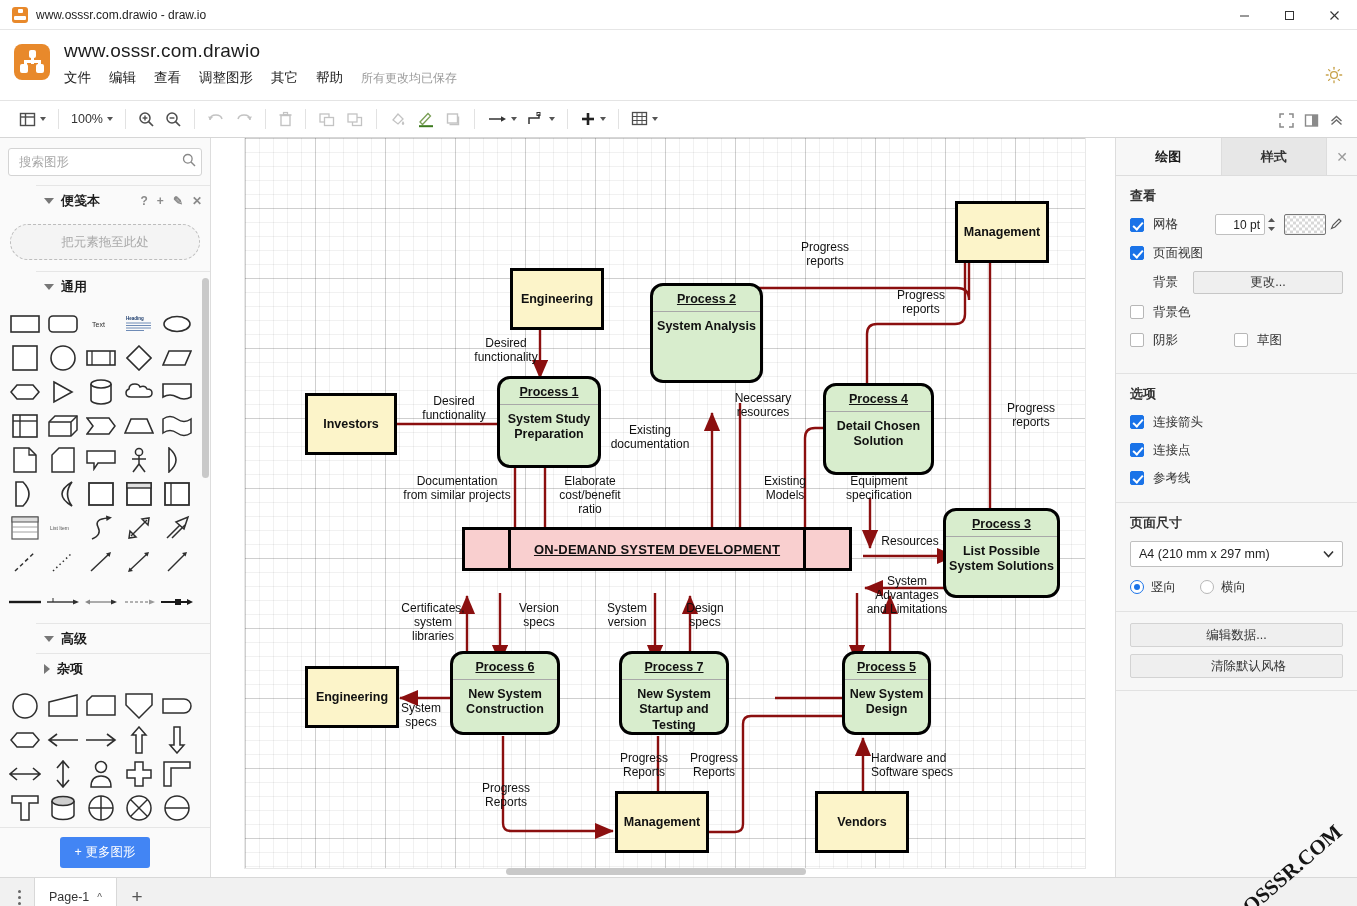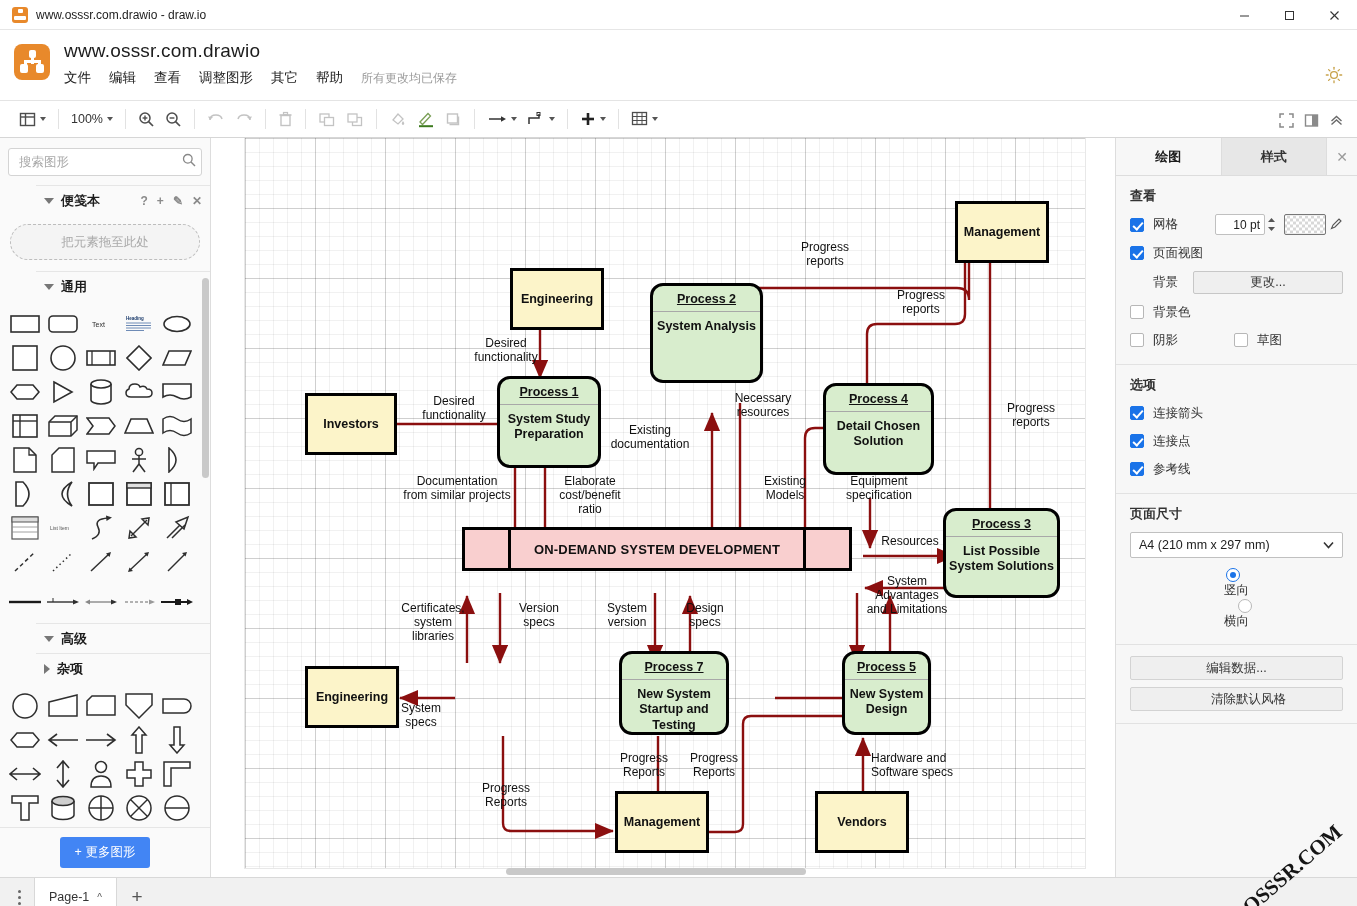--- a/index.html
+++ b/index.html
@@ -135,21 +135,21 @@
     font-size:12.5px;font-weight:bold;color:#111;border-bottom:1.5px solid #a8a8a8;
     text-decoration:underline;
   }
   .proc .pbody{
     display:flex;align-items:flex-start;justify-content:center;text-align:center;
     font-size:12.5px;font-weight:bold;color:#111;padding:7px 3px 0 3px; line-height:1.22;
   }
   #centerbar{
     position:absolute; background:#f9cfcf; border:3.5px solid #000;
     display:flex;align-items:center;justify-content:center;
-    font-size:13px;font-weight:bold;color:#111;letter-spacing:.2px;
+    font-size:13px;font-weight:bold;color:#111;letter-spacing:.2px;text-decoration:underline;
   }
   #centerbar .divl{ position:absolute;left:43px;top:0;bottom:0;width:3px;background:#000; }
   #centerbar .divr{ position:absolute;right:43px;top:0;bottom:0;width:3px;background:#000; }
 
   .elabel{
     position:absolute; font-size:12px; color:#111; text-align:center; line-height:1.18; white-space:pre-line;
   }
 
   
   #fmtpanel{ width:242px; background:#f7f7f7; border-left:1px solid #ddd; position:relative; }
@@ -973,20 +973,26 @@
       </div>
       <div class="node proc" style="left:578px;top:245px;width:111px;height:92px;">
         <div class="ptitle">Process 4</div>
         <div class="pbody">Detail Chosen
 Solution</div>
       </div>
       <div class="node proc" style="left:597px;top:513px;width:89px;height:84px;">
         <div class="ptitle">Process 5</div>
         <div class="pbody">New System
 Design</div>
+      </div>
+      <div class="node proc" style="left:205px;top:513px;width:110px;height:84px;">
+        <div class="ptitle">Process 6</div>
+        <div class="pbody">New
+System
+Construction</div>
       </div>
       <div class="node proc" style="left:374px;top:513px;width:110px;height:84px;">
         <div class="ptitle">Process 7</div>
         <div class="pbody">New System
 Startup and
 Testing</div>
       </div>
 
       <div id="centerbar" style="left:217px;top:389px;width:390px;height:44px;">
         <div class="divl"></div>
@@ -1078,21 +1084,21 @@
       </div>
       <div class="frow">
         <span class="cb" style="visibility:hidden"></span>
         <span class="lbl">背景</span>
         <span class="btnwide">更改...</span>
       </div>
       <div class="frow">
         <span class="cb"></span>
         <span class="lbl">背景色</span>
       </div>
-      <div class="frow" style="margin-bottom:2px;">
+      <div class="frow" style="margin-bottom:11px;">
         <span class="cb"></span>
         <span class="lbl">阴影</span>
         <span class="cb" style="margin-left:56px;"></span>
         <span class="lbl">草图</span>
       </div>
     </div>
 
     <div class="fsect">
       <h4>选项</h4>
       <div class="frow">
@@ -1112,21 +1118,21 @@
     <div class="fsect">
       <h4>页面尺寸</h4>
       <div class="selectbox">
         <span>A4 (210 mm x 297 mm)</span>
         <span class="chev">
           <svg width="11" height="8" viewBox="0 0 11 8">
               <path d="M1 1.5 L5.5 6.5 L10 1.5" fill="none" stroke="#333" stroke-width="1.6"></path>
             </svg>
         </span>
       </div>
-      <div class="frow" style="margin-top:10px;margin-bottom:2px;flex-direction:column;">
+      <div class="frow" style="margin-top:10px;margin-bottom:2px;">
         <span class="radio on"></span>
         <span class="lbl">竖向</span>
         <span class="radio" style="margin-left:24px;"></span>
         <span class="lbl">横向</span>
       </div>
     </div>
 
     <div class="fsect" style="border-bottom:1px solid #e2e2e2;">
       <div class="btnblock">编辑数据...</div>
       <div class="btnblock" style="margin-bottom:0;padding-left:24px;">清除默认风格</div>

